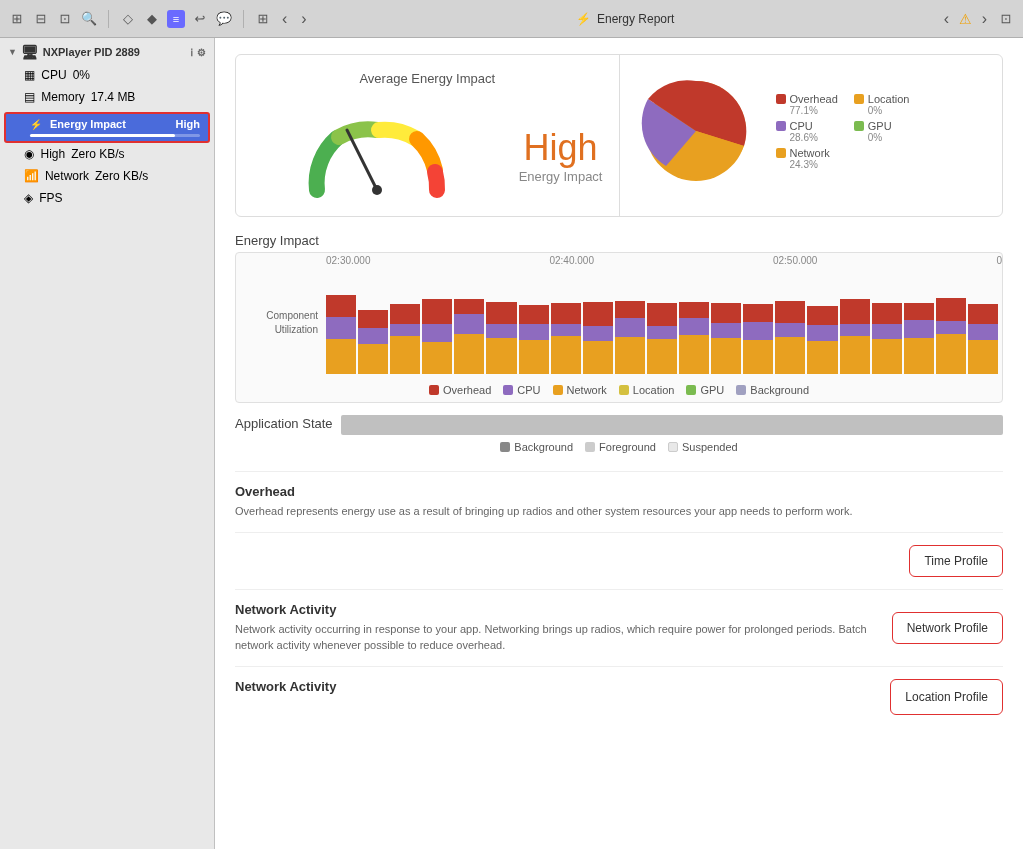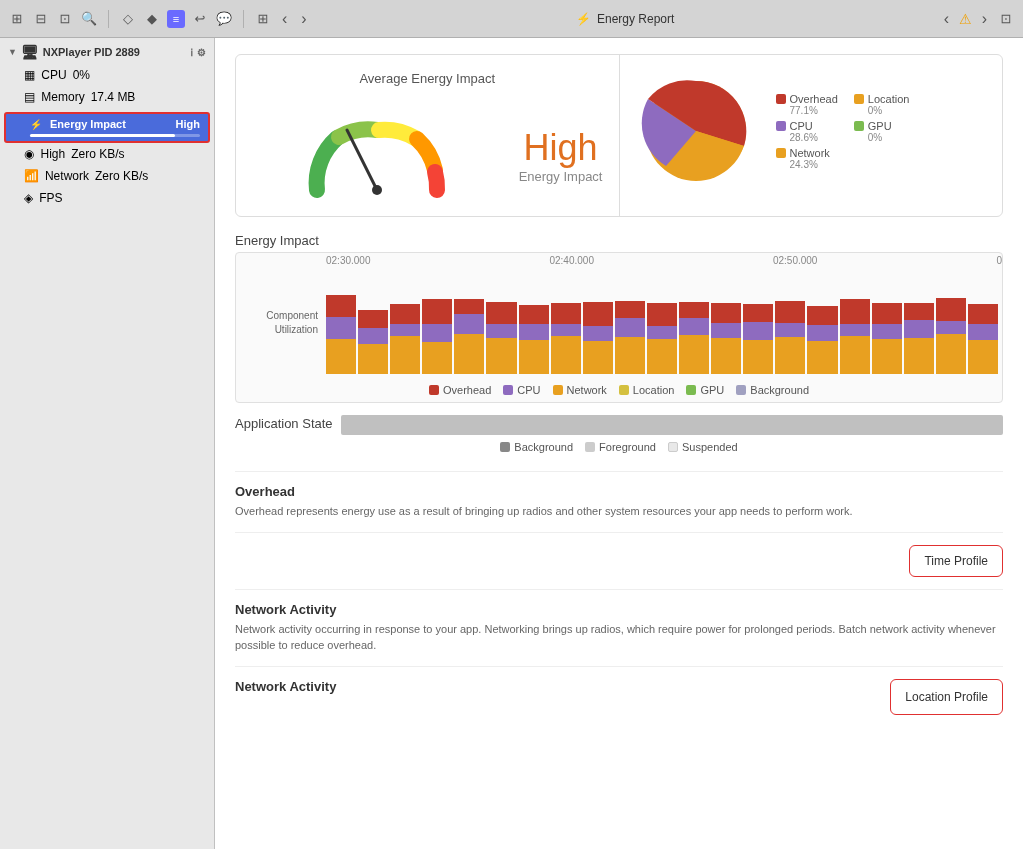--- a/index.html
+++ b/index.html
@@ -447,20 +447,21 @@
         <div class="info-text">
         </div>
         <div style="border: 1.5px solid #e03030; border-radius:6px; padding:8px 14px; font-size:12px; color:#333; background:white; cursor:pointer; white-space:nowrap; align-self:center;">Time Profile</div>
       </div>
 
       <div class="info-section">
         <div class="info-text">
           <div class="info-section-title">Network Activity</div>
           <div class="info-section-desc">Network activity occurring in response to your app. Networking brings up radios, which require power for prolonged periods. Batch network activity whenever possible to reduce overhead.</div>
         </div>
+        <div style="border: 1.5px solid #e03030; border-radius:6px; padding:8px 14px; font-size:12px; color:#333; background:white; cursor:pointer; white-space:nowrap; align-self:center;">Network Profile</div>
       </div>
 
       <div class="info-section">
         <div class="info-text">
           <div class="info-section-title">Network Activity</div>
         </div>
         <div style="border: 1.5px solid #e03030; border-radius:6px; padding:10px 14px; font-size:12px; color:#333; background:white; cursor:pointer; white-space:nowrap; align-self:center;">Location Profile</div>
       </div>
 
     </div>

